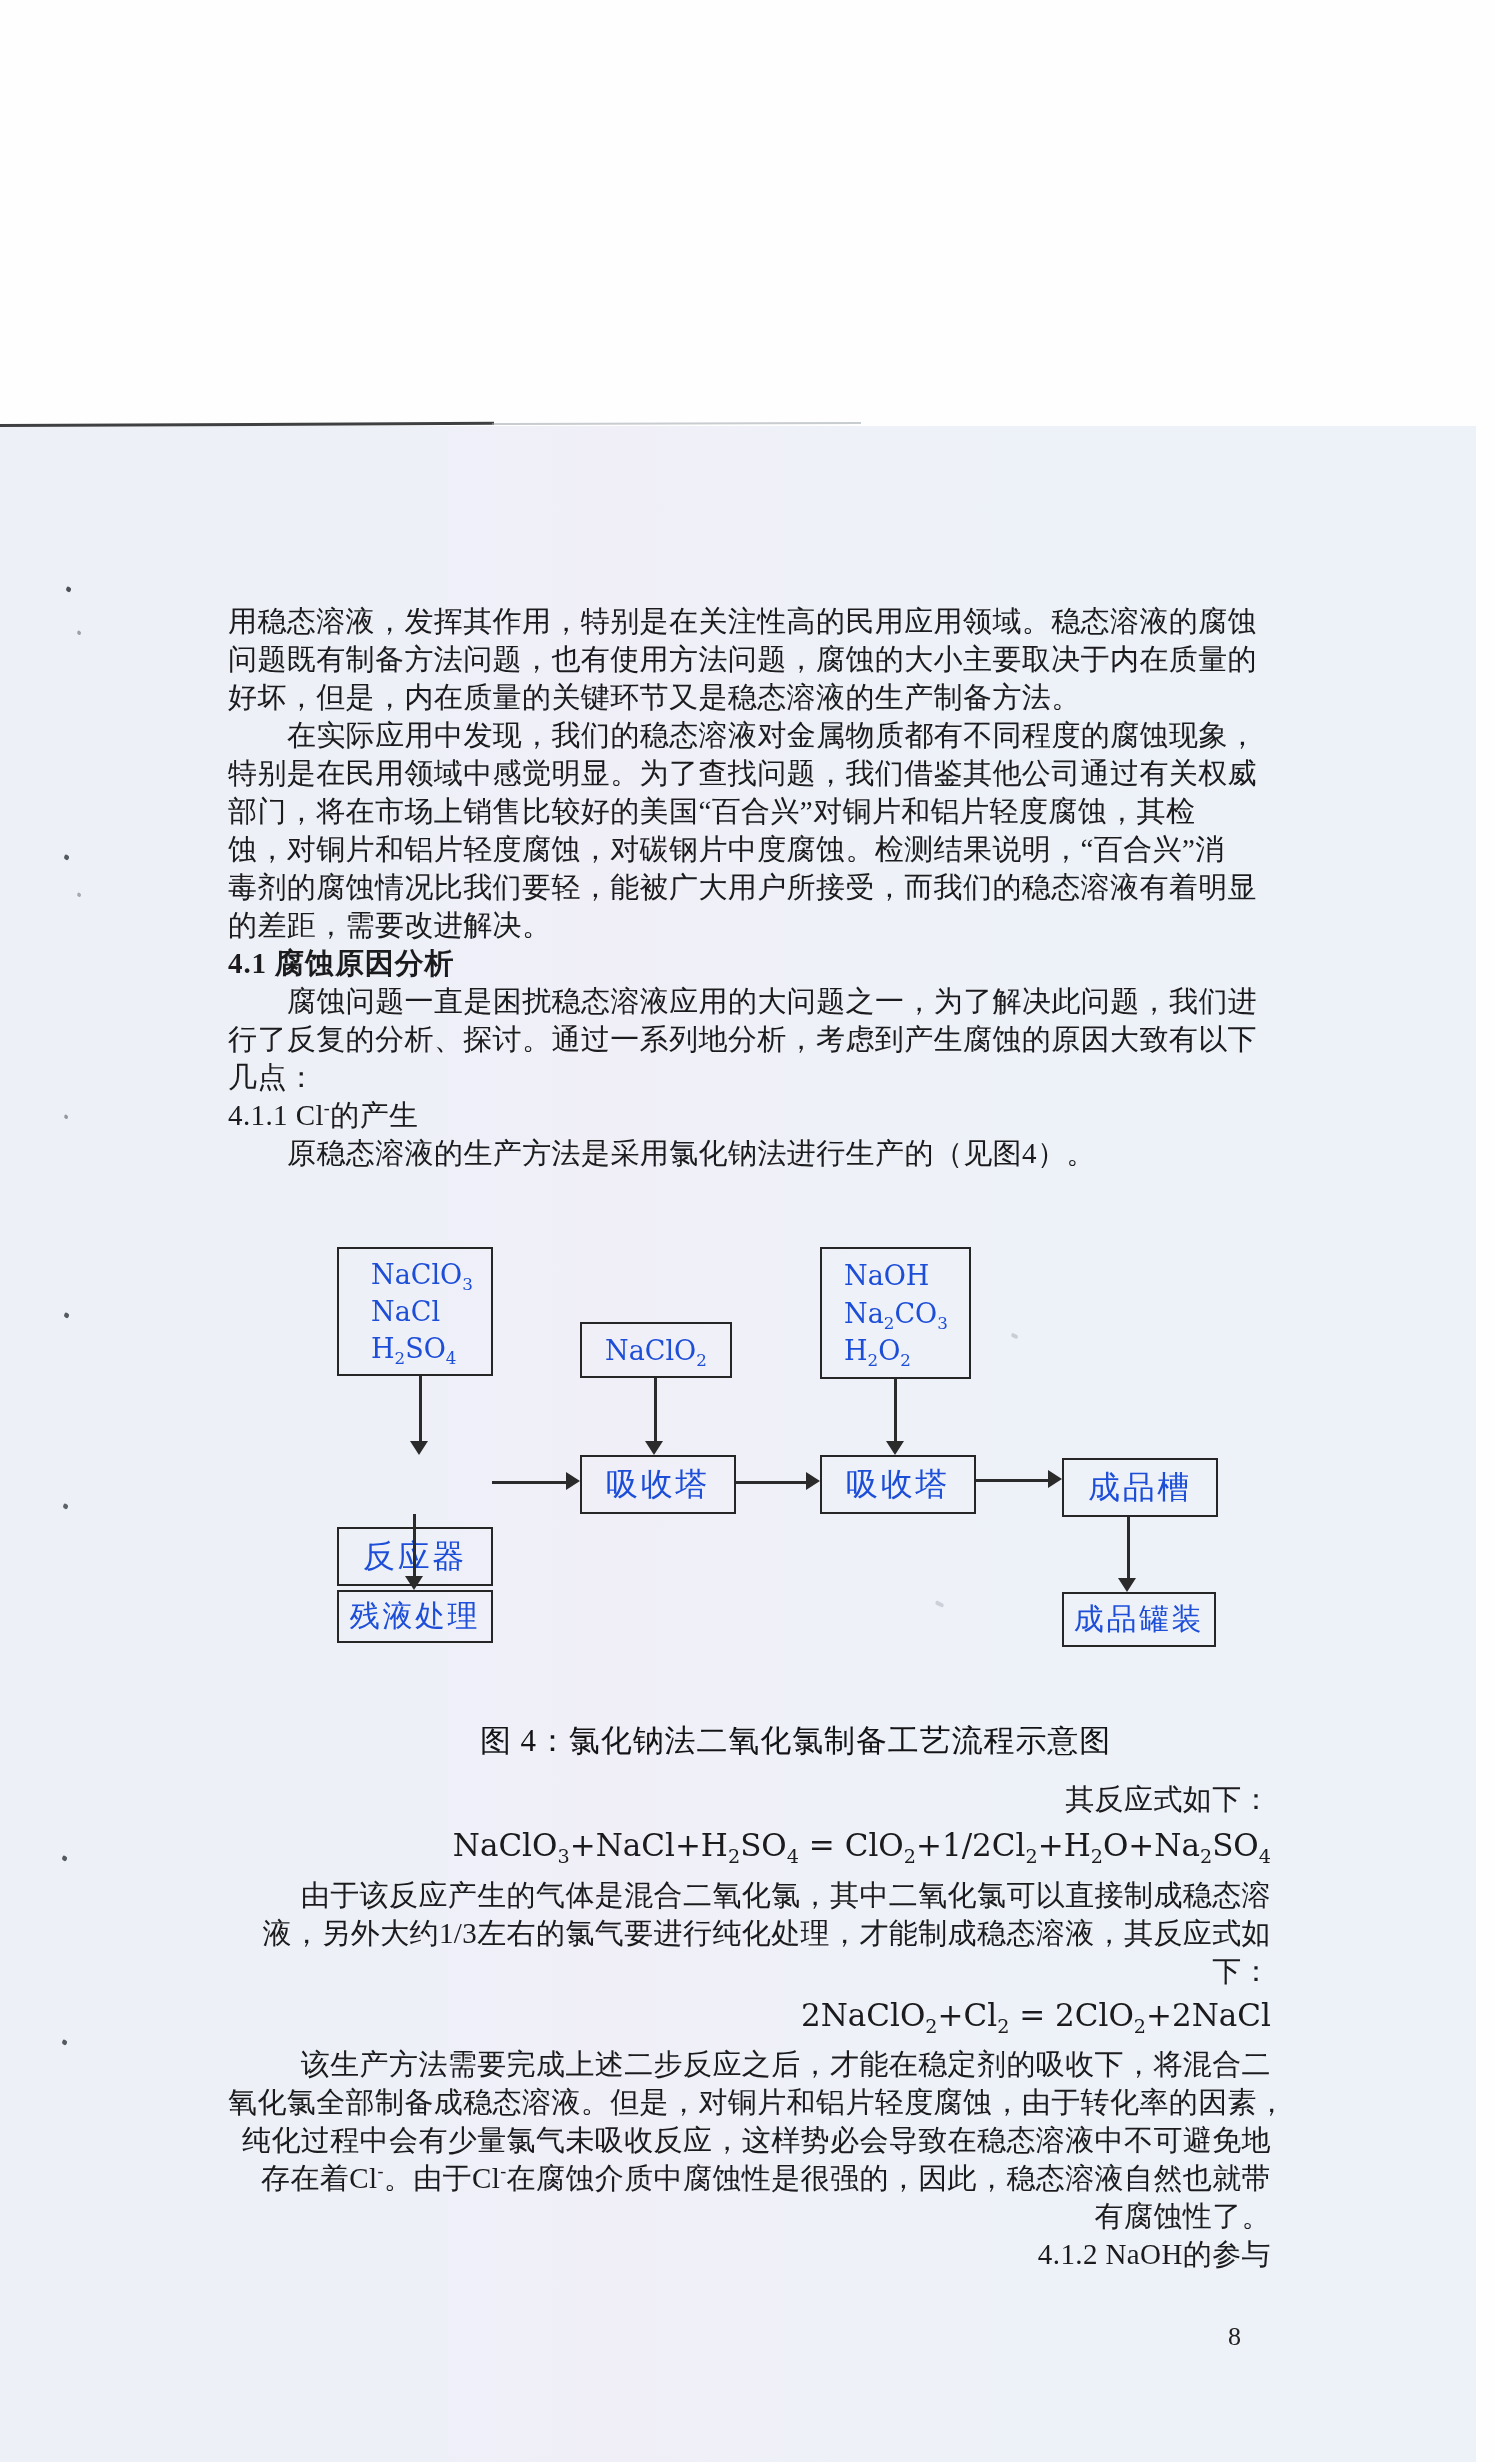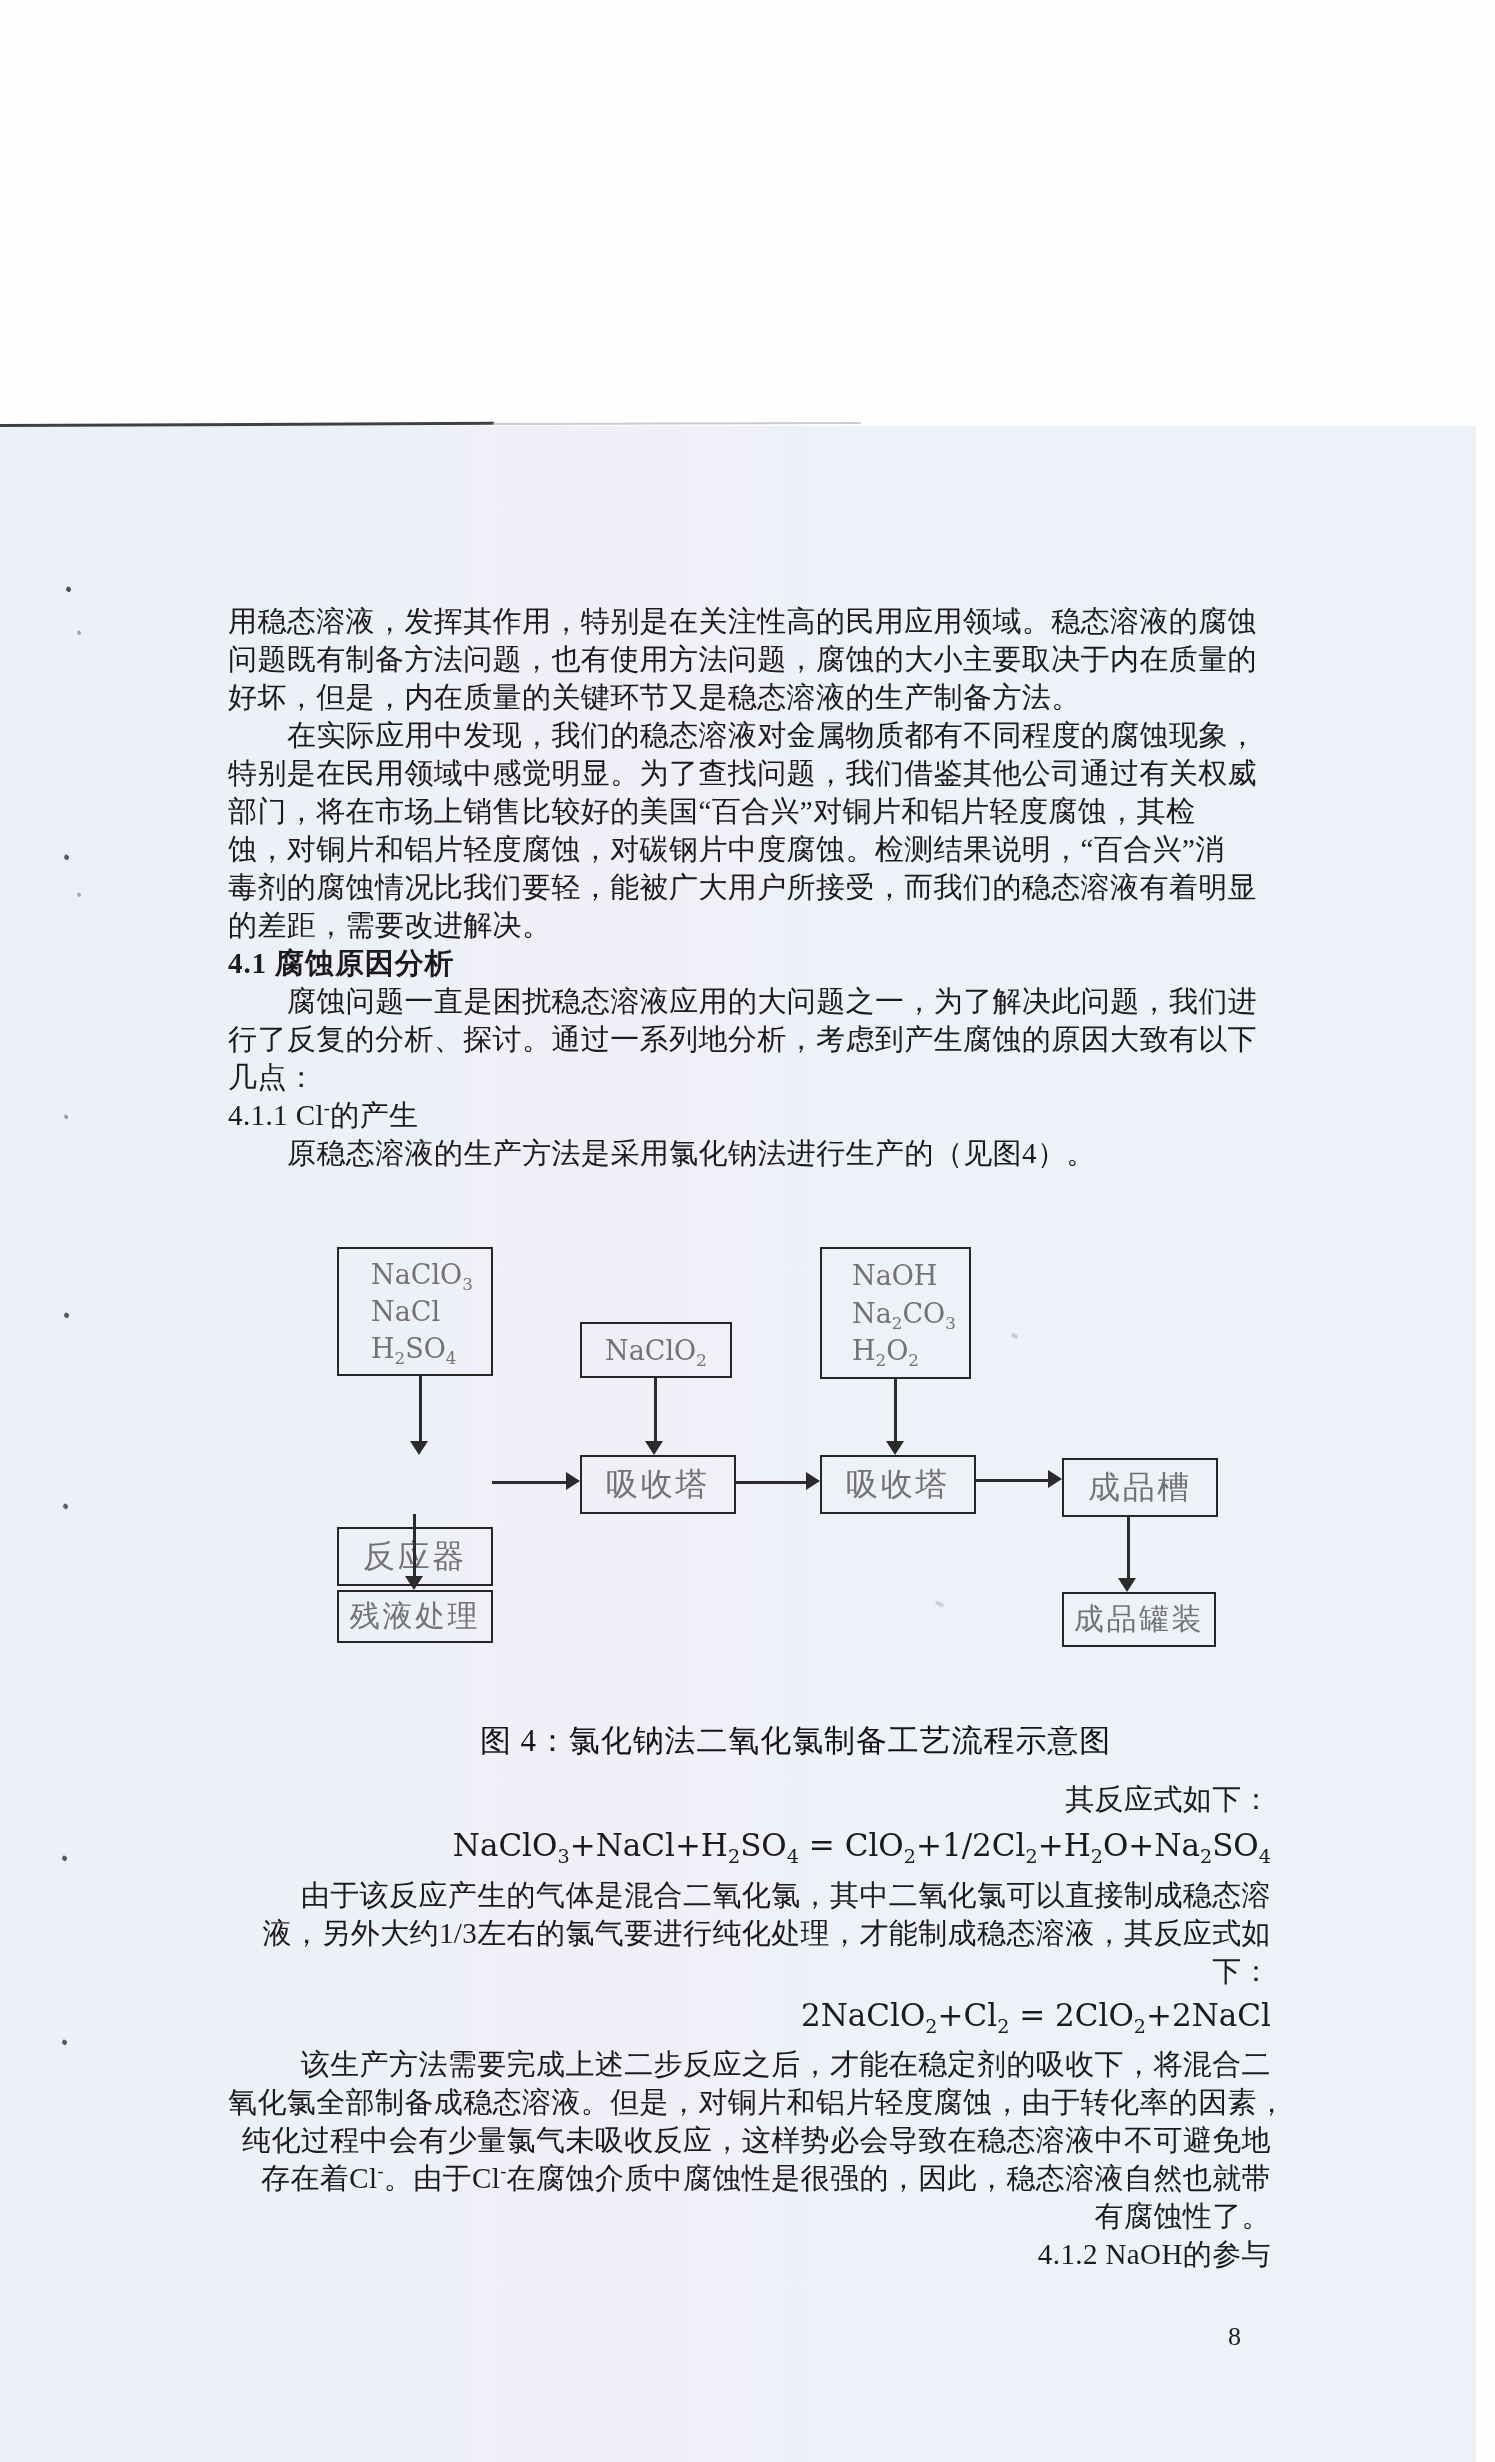--- a/index.html
+++ b/index.html
@@ -15,21 +15,21 @@
   .ln{height:38px;line-height:38px;white-space:nowrap;}
   .ind{padding-left:59px;}
   .bold{font-weight:bold;letter-spacing:0.9px;}
   .eq{font-family:"DejaVu Serif","DejaVu Sans",serif;font-size:31px;letter-spacing:0;}
   .eq1{padding-left:216px;}
   .eq2{padding-left:169px;}
   .m7{margin-top:6.2px;}.m9{margin-top:8px;}.m12{margin-top:10.6px;}.m14{margin-top:12.3px;}
   sub{font-size:.62em;line-height:0;}
   sup{font-size:.62em;line-height:0;}
   
-  .box{position:absolute;border:2.6px solid #262626;box-sizing:border-box;color:#737373;
+  .box{position:absolute;border:2.6px solid #262626;box-sizing:border-box;color:#1d4ed8;
        display:flex;align-items:center;justify-content:center;font-size:32px;letter-spacing:2.6px;gap:22px;}
   .box.feeds{flex-direction:column;align-items:flex-start;justify-content:center;row-gap:6.2px;
              font-size:27px;letter-spacing:0;font-family:"DejaVu Serif","DejaVu Sans",serif;}
   .vline{position:absolute;width:2.6px;background:#2b2b2b;}
   .hline{position:absolute;height:2.6px;background:#2b2b2b;}
   .ah-down{position:absolute;width:0;height:0;border-left:9.7px solid transparent;border-right:9.7px solid transparent;border-top:14px solid #2b2b2b;}
   .ah-right{position:absolute;width:0;height:0;border-top:9.7px solid transparent;border-bottom:9.7px solid transparent;border-left:14px solid #2b2b2b;}
   .caption{position:absolute;left:480px;top:1720px;font-size:31px;letter-spacing:0.9px;white-space:nowrap;color:#141416;}
   .pagenum{position:absolute;left:1228px;top:2322px;font-size:26px;color:#222;}
   .speck{position:absolute;background:#3a3f46;border-radius:1.8px 3.5px 2.6px 3.5px;transform:rotate(25deg);}
@@ -76,21 +76,21 @@
   <div>
 
     <div class="box feeds" style="left:337px;top:1247px;width:156px;height:129px;padding-left:32px;">
       <div>NaClO<sub>3</sub></div>
       <div>NaCl</div>
       <div>H<sub>2</sub>SO<sub>4</sub></div>
     </div>
     <div class="box" style="left:580px;top:1322px;width:152px;height:56px;font-size:27px;letter-spacing:0;font-family:'DejaVu Serif','DejaVu Sans',serif;">
       <div>NaClO<sub>2</sub></div>
     </div>
-    <div class="box feeds" style="left:820px;top:1247px;width:151px;height:132px;padding-left:30px;">
+    <div class="box feeds" style="left:820px;top:1247px;width:151px;height:132px;padding-left:22px;">
       <div>NaOH</div>
       <div>Na<sub>2</sub>CO<sub>3</sub></div>
       <div>H<sub>2</sub>O<sub>2</sub></div>
     </div>
 
     <div class="box" style="left:337px;top:1527px;width:156px;height:59px;">
       <div>反应器</div>
     </div>
     <div class="box" style="left:580px;top:1455px;width:156px;height:59px;">
       <div>吸收塔</div>

